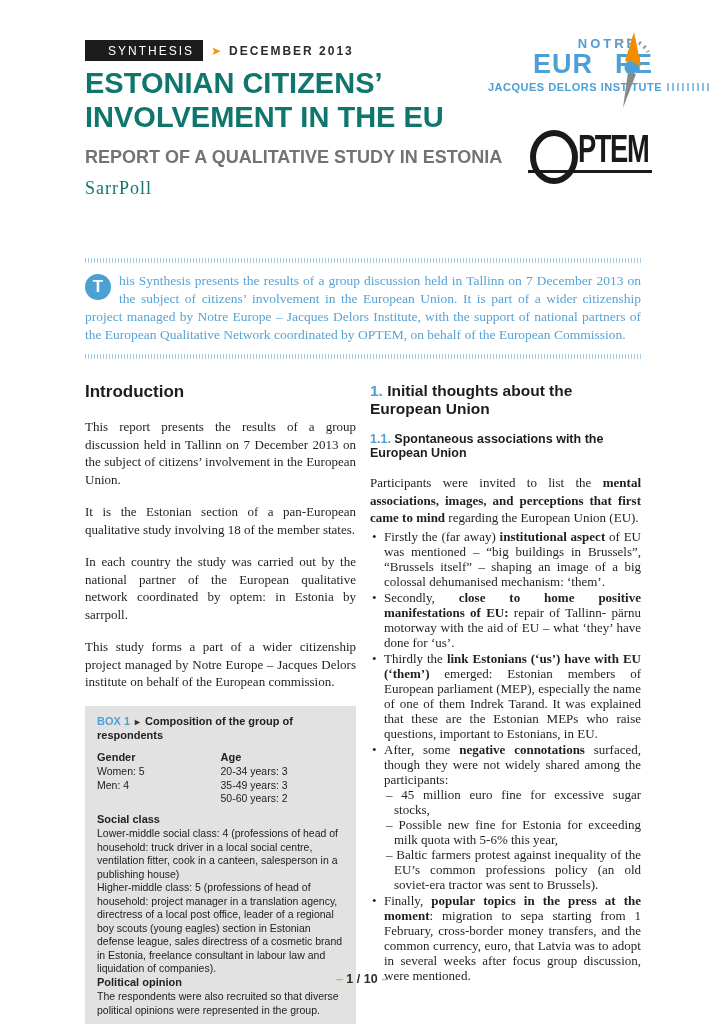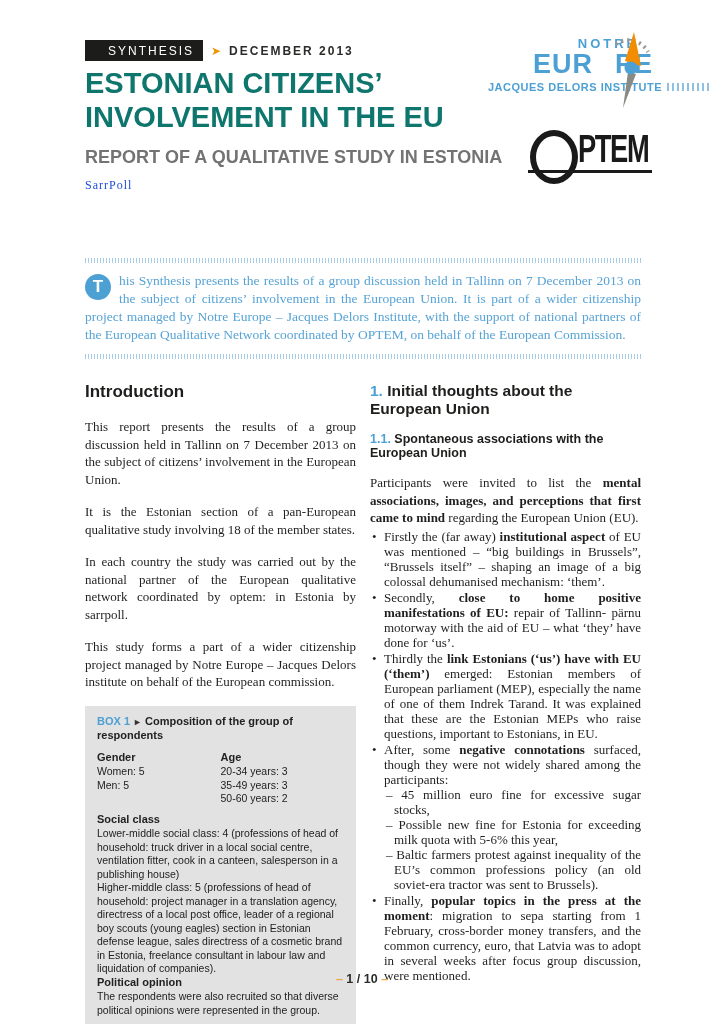--- a/index.html
+++ b/index.html
@@ -11,21 +11,21 @@
              font-family:"Liberation Sans",sans-serif;}
   .badge{background:#1c1c1b;color:#ffffff;font-weight:normal;font-size:12px;letter-spacing:2px;
          padding:4px 9px 3px 23px;}
   .hdr-arrow{color:#ee9600;font-size:12px;line-height:1;}
   .hdr-date{color:#2b2b2a;font-weight:bold;font-size:12px;letter-spacing:2px;}
 
   .title{position:absolute;left:85px;top:66px;font-family:"Liberation Sans",sans-serif;
          font-weight:bold;color:#0f766e;font-size:29px;line-height:34px;letter-spacing:0px;}
   .subtitle{position:absolute;left:85px;top:146px;font-family:"Liberation Sans",sans-serif;
             font-weight:bold;color:#737373;font-size:18px;line-height:22px;}
-  .author{position:absolute;left:85px;top:178px;color:#1d4ed8;font-size:12px;letter-spacing:1px;}
+  .author{position:absolute;left:85px;top:178px;color:#0f766e;font-size:18px;letter-spacing:1px;}
 
   
   .ne-logo{position:absolute;left:488px;top:36px;width:210px;text-align:center;
            font-family:"Liberation Sans",sans-serif;color:#4da0d4;}
   .ne-notre{font-weight:bold;font-size:13px;letter-spacing:3px;margin-left:30px;}
   .ne-europe{font-weight:bold;font-size:27px;letter-spacing:1px;line-height:26px;}
   .ne-gap{display:inline-block;width:22px;}
   .ne-inst{font-weight:bold;font-size:11px;letter-spacing:0.5px;margin-top:4px;white-space:nowrap;}
   .ne-ticks{display:inline-block;width:42px;height:8px;margin-left:5px;
             background:repeating-linear-gradient(90deg,#8fc0e2 0 2px,transparent 2px 5px);}
@@ -142,21 +142,21 @@
       <div class="box1">
         <div class="box1-head">
           <span class="box1-label">BOX 1</span>
           <span class="box1-arrow">►</span>
           <span>Composition of the group of respondents</span>
         </div>
         <div class="box1-cols">
           <div class="box1-col">
             <div class="box1-h">Gender</div>
             <div class="box1-item">Women: 5</div>
-            <div class="box1-item">Men: 5</div>
+            <div class="box1-item">Men: 4</div>
           </div>
           <div class="box1-col">
             <div class="box1-h">Age</div>
             <div class="box1-item">20-34 years: 3</div>
             <div class="box1-item">35-49 years: 3</div>
             <div class="box1-item">50-60 years: 2</div>
           </div>
         </div>
         <div class="box1-h">Social class</div>
         <p class="box1-p">Lower-middle social class: 4 (professions of head of household: truck driver in a local social centre, ventilation fitter, cook in a canteen, salesperson in a publishing house)</p>

